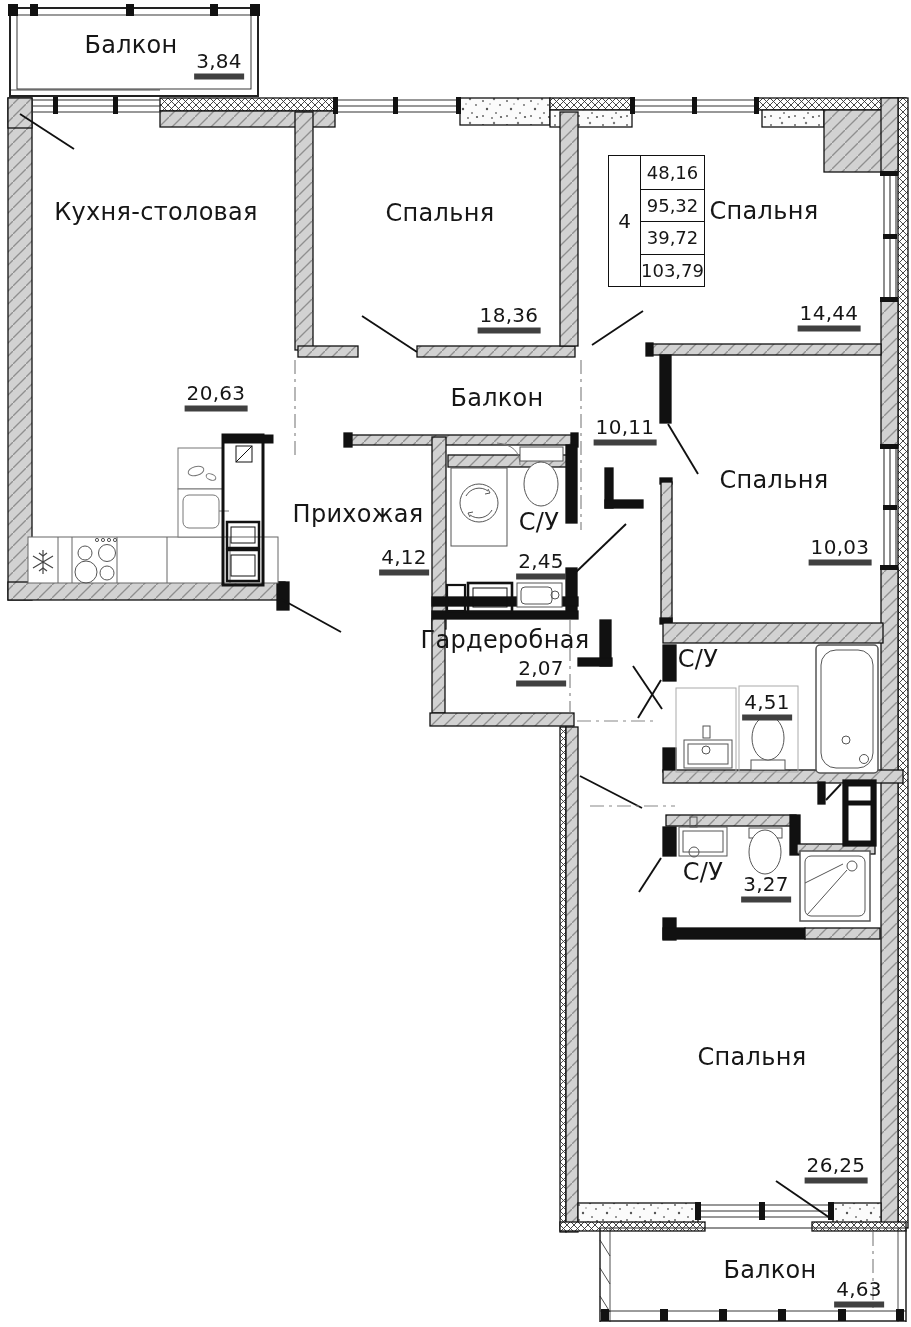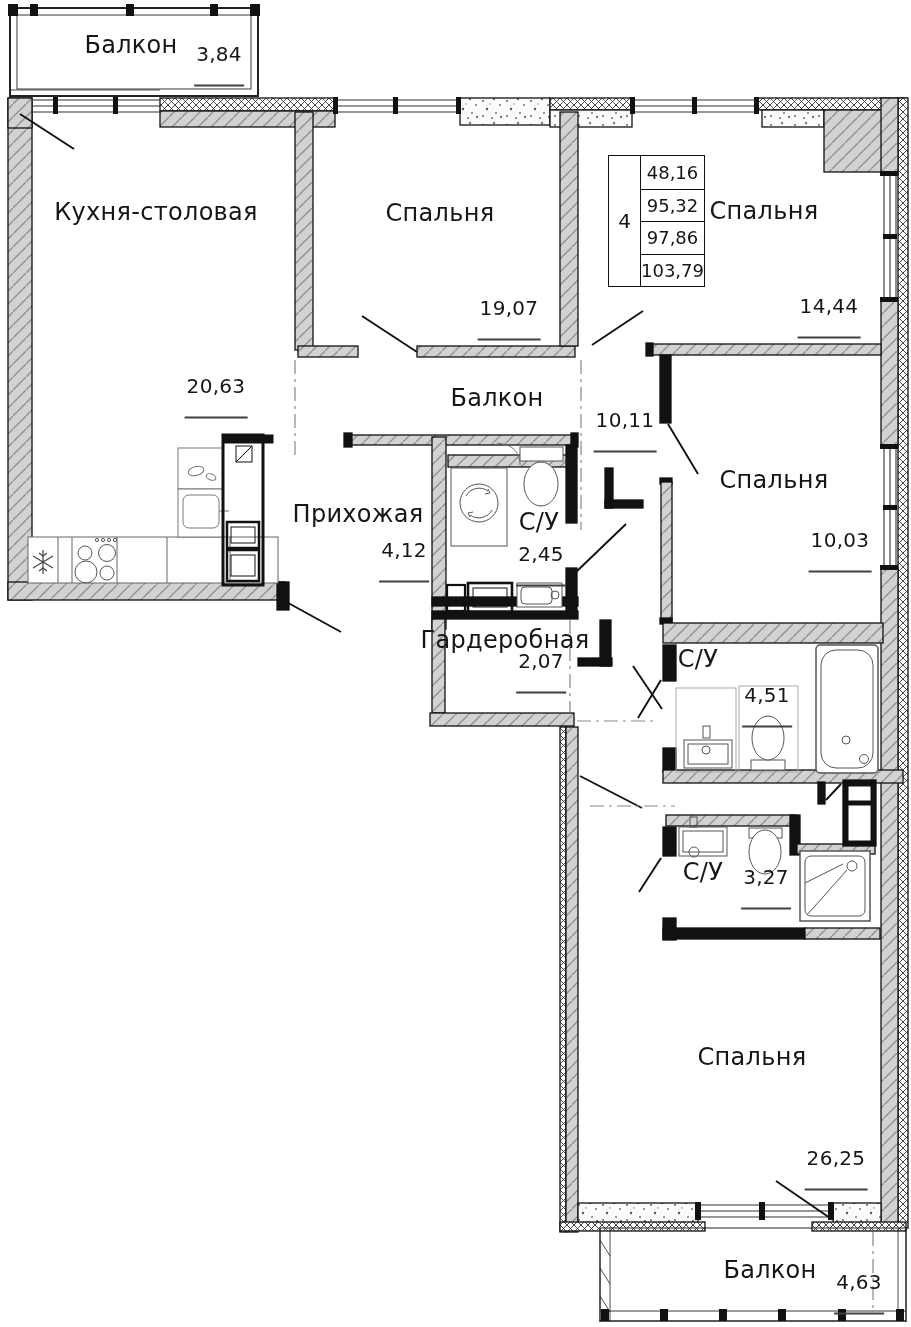--- a/index.html
+++ b/index.html
@@ -1,21 +1,21 @@
 <!DOCTYPE html>
 <html><head>
 <meta charset="utf-8">
 <style>
   html,body{margin:0;padding:0;background:#fff;}
   .plan{position:relative;width:911px;height:1327px;background:#fff;overflow:hidden;
         font-family:"DejaVu Sans",sans-serif;color:#161616;}
   .plan svg{position:absolute;left:0;top:0;}
   .lbl{position:absolute;transform:translate(-50%,-50%);white-space:nowrap;
        font-size:24px;letter-spacing:.3px;color:#161616;}
-  .area{border-bottom:2px solid #404040;padding:0 2px 19px;font-size:20px;}
+  .area{border-bottom:6px solid #404040;padding:0 2px 1px;font-size:20px;}
   .legend{position:absolute;left:608px;top:155px;width:97px;height:132px;
           display:grid;grid-template-columns:32px 1fr;border:1.6px solid #111;
           background:#fff;box-sizing:border-box;}
   .legend-count{display:flex;align-items:center;justify-content:center;
                 font-size:20px;border-right:1.4px solid #111;}
   .legend-areas{display:grid;grid-template-rows:repeat(4,1fr);}
   .legend-row{display:flex;align-items:center;justify-content:center;
               font-size:18px;border-top:1.4px solid #111;}
   .legend-row:first-child{border-top:none;}
 </style>
@@ -322,21 +322,21 @@
   </g>
 </svg>
 
 <div class="lbl" style="left:131px;top:45px">Балкон</div>
 <div class="lbl area" style="left:219px;top:64px">3,84</div>
 
 <div class="lbl" style="left:156px;top:212px">Кухня-столовая</div>
 <div class="lbl area" style="left:216px;top:396px">20,63</div>
 
 <div class="lbl" style="left:440px;top:213px">Спальня</div>
-<div class="lbl area" style="left:509px;top:318px">19,07</div>
+<div class="lbl area" style="left:509px;top:318px">18,36</div>
 
 <div class="lbl" style="left:764px;top:211px">Спальня</div>
 <div class="lbl area" style="left:829px;top:316px">14,44</div>
 
 <div class="lbl" style="left:497px;top:398px">Балкон</div>
 <div class="lbl area" style="left:625px;top:430px">10,11</div>
 
 <div class="lbl" style="left:358px;top:514px">Прихожая</div>
 <div class="lbl area" style="left:404px;top:560px">4,12</div>
 
@@ -359,18 +359,18 @@
 <div class="lbl area" style="left:836px;top:1168px">26,25</div>
 
 <div class="lbl" style="left:770px;top:1270px">Балкон</div>
 <div class="lbl area" style="left:859px;top:1292px">4,63</div>
 
 <div class="legend">
   <div class="legend-count">4</div>
   <div class="legend-areas">
     <div class="legend-row">48,16</div>
     <div class="legend-row">95,32</div>
-    <div class="legend-row">97,86</div>
+    <div class="legend-row">39,72</div>
     <div class="legend-row">103,79</div>
   </div>
 </div>
 
 </div>
 
 </body></html>

